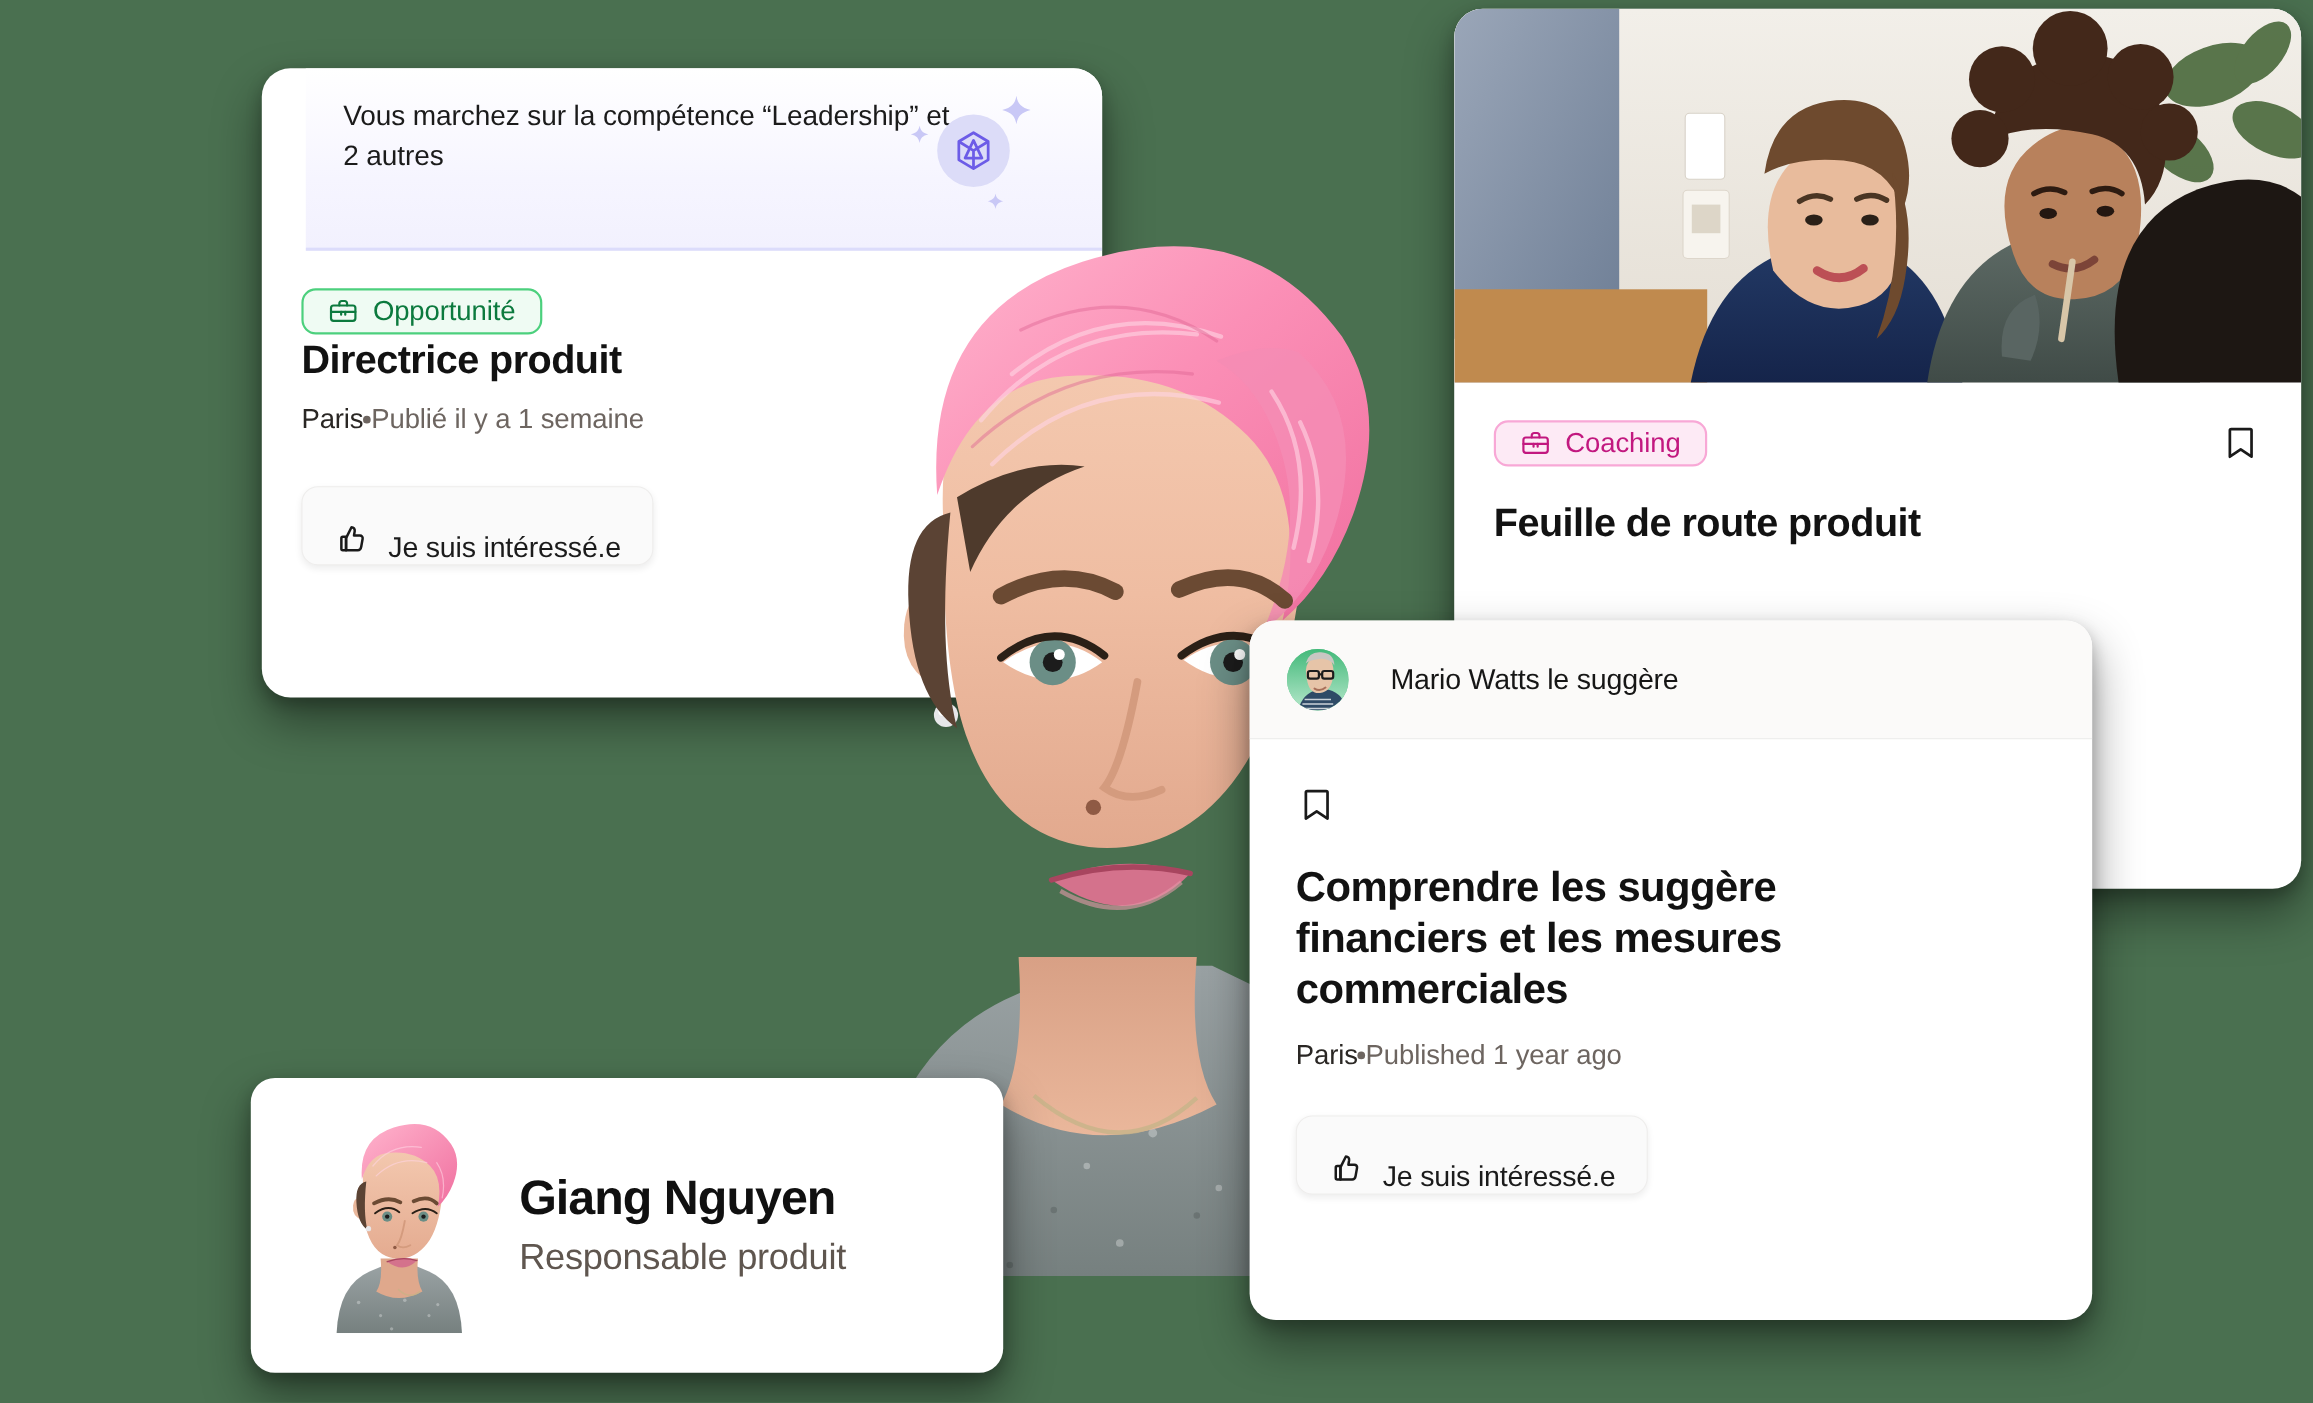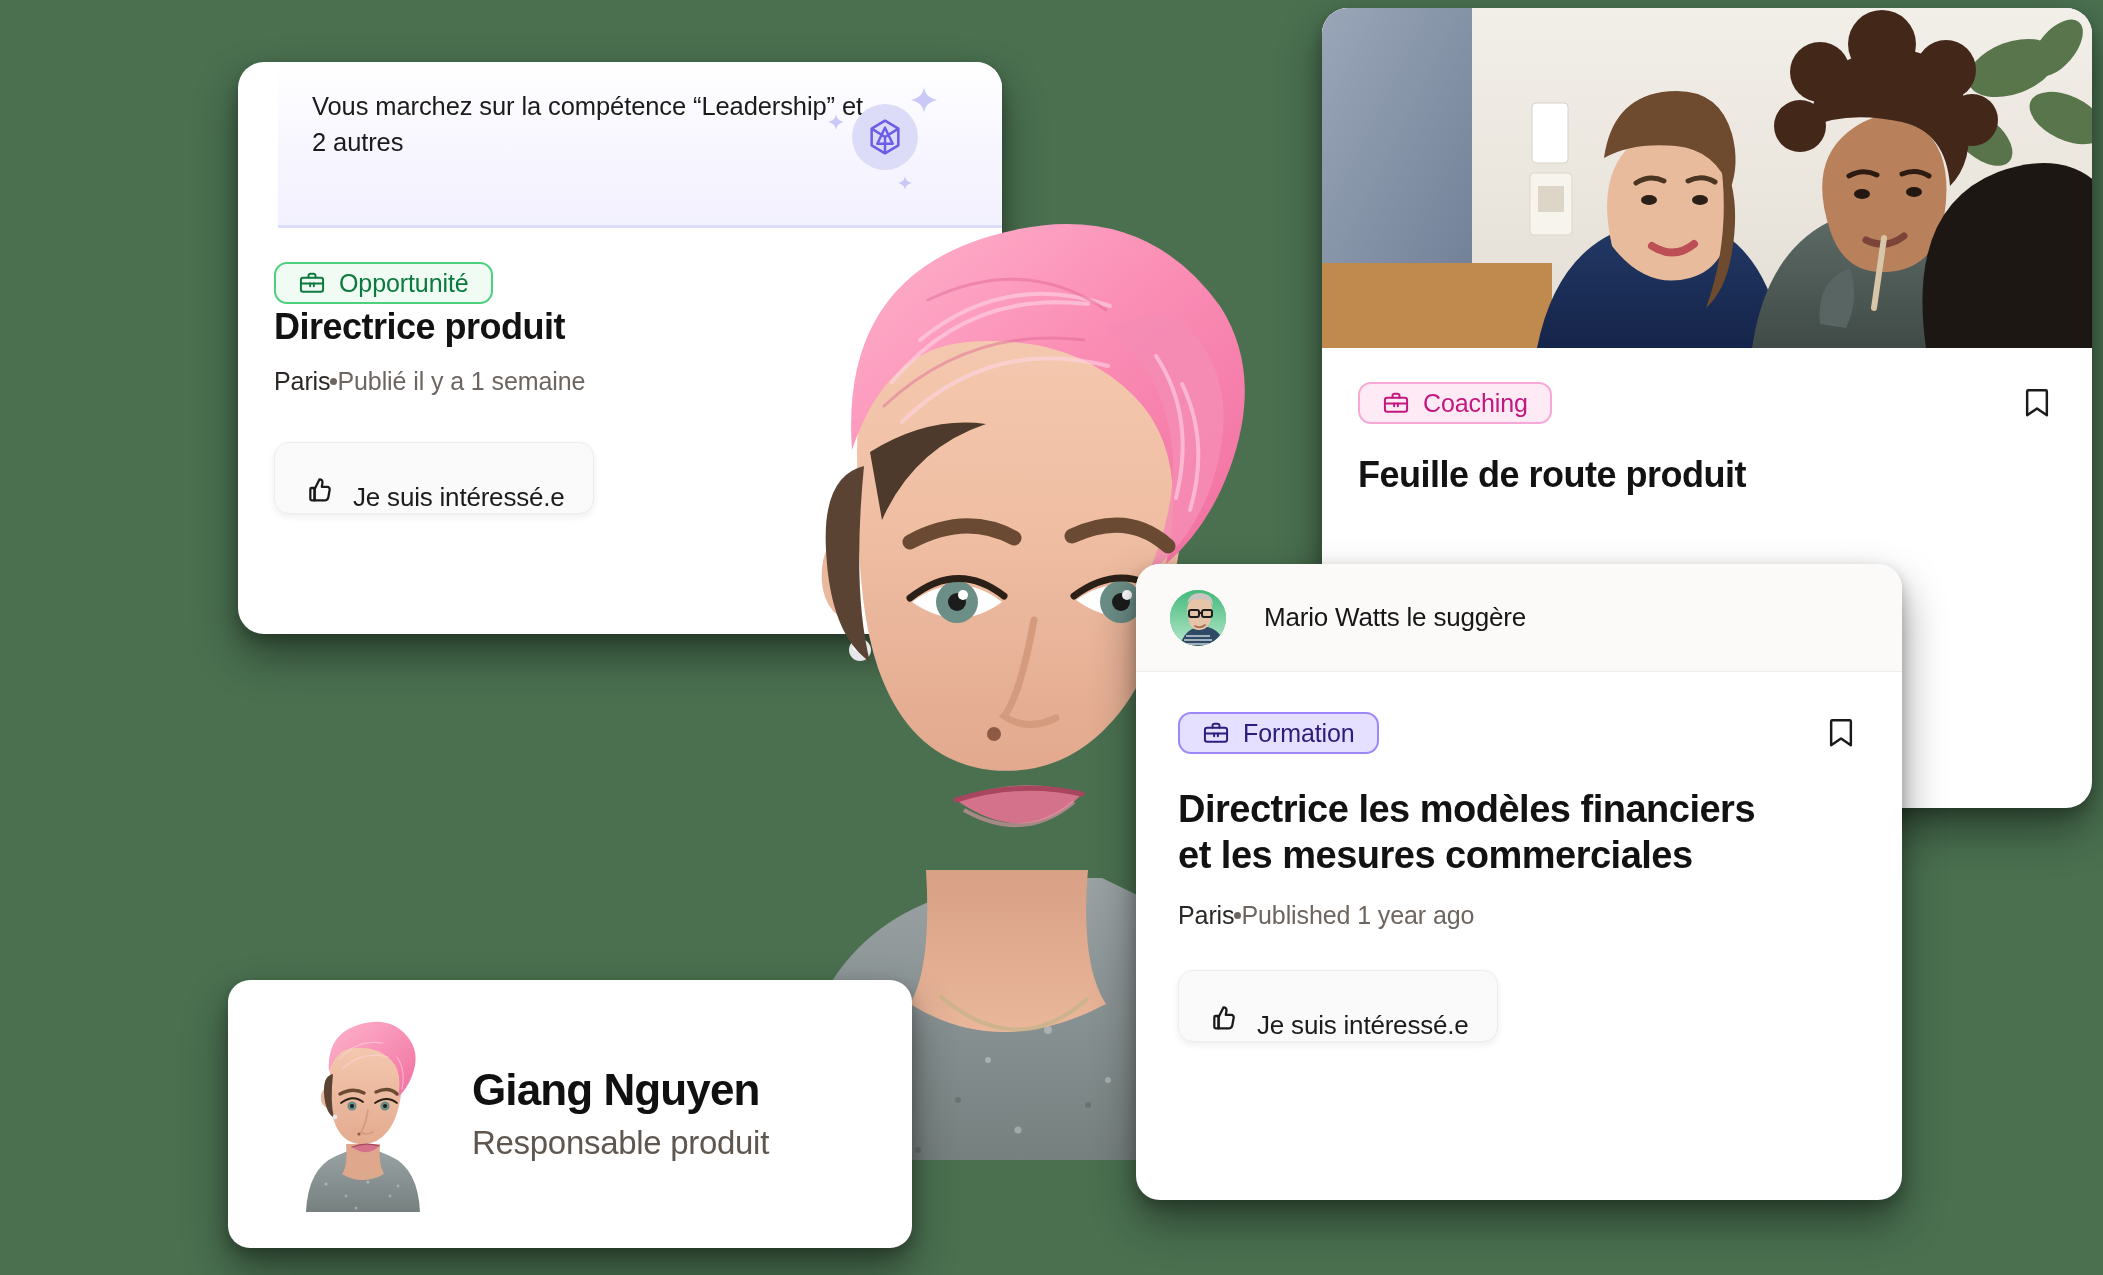--- a/index.html
+++ b/index.html
@@ -555,41 +555,30 @@
           <rect x="32" y="20" width="10" height="7" rx="2" fill="none" stroke="#1c1c1c" stroke-width="2"></rect>
           <path d="M29 23h3" stroke="#1c1c1c" stroke-width="2"></path>
           <path d="M25 36 q5 3 10 -1" stroke="#a8705a" stroke-width="1.8" fill="none" stroke-linecap="round"></path>
         </svg>
       </span>
       <span class="suggester-name">Mario Watts le suggère</span>
     </div>
 
     <div class="card-body" style="padding:40px 42px 0 42px;">
       <div class="chip-row">
-        <span class="chip chip-purple">
-          <span>
-            <svg width="28" height="28" viewBox="0 0 24 24" fill="none" stroke="currentColor" stroke-width="1.7" stroke-linecap="round" stroke-linejoin="round">
-              <rect x="2.5" y="7.5" width="19" height="12" rx="2"></rect>
-              <path d="M9 7.5V5.8A1.8 1.8 0 0 1 10.8 4h2.4A1.8 1.8 0 0 1 15 5.8v1.7"></path>
-              <path d="M2.5 12.5h19"></path>
-              <path d="M10.4 12.5v2.2M13.6 12.5v2.2"></path>
-            </svg>
-          </span>
-          <span>Formation</span>
-        </span>
         <button class="bookmark-btn">
           <span>
             <svg width="30" height="32" viewBox="0 0 24 26" fill="none" stroke="#1a1a1a" stroke-width="2" stroke-linecap="round" stroke-linejoin="round">
               <path d="M5 2.6h14a1 1 0 0 1 1 1v19.3l-8-5.4-8 5.4V3.6a1 1 0 0 1 1-1z"></path>
             </svg>
           </span>
         </button>
       </div>
 
-      <h2 class="card-title lg" style="margin-top:32px; max-width:600px;">Directrice les modèles financiers et les mesures commerciales</h2>
+      <h2 class="card-title lg" style="margin-top:32px; max-width:600px;">Comprendre les suggère financiers et les mesures commerciales</h2>
 
       <div class="card-meta" style="margin-top:22px;">
         <span class="place">Paris</span>
         <span class="dot"></span>
         <span>Published 1 year ago</span>
       </div>
 
       <button class="btn-interest" style="margin-top:40px;">
         <span>
           <svg width="32" height="32" viewBox="0 0 24 24" fill="none" stroke="#1a1a1a" stroke-width="1.7" stroke-linecap="round" stroke-linejoin="round">

